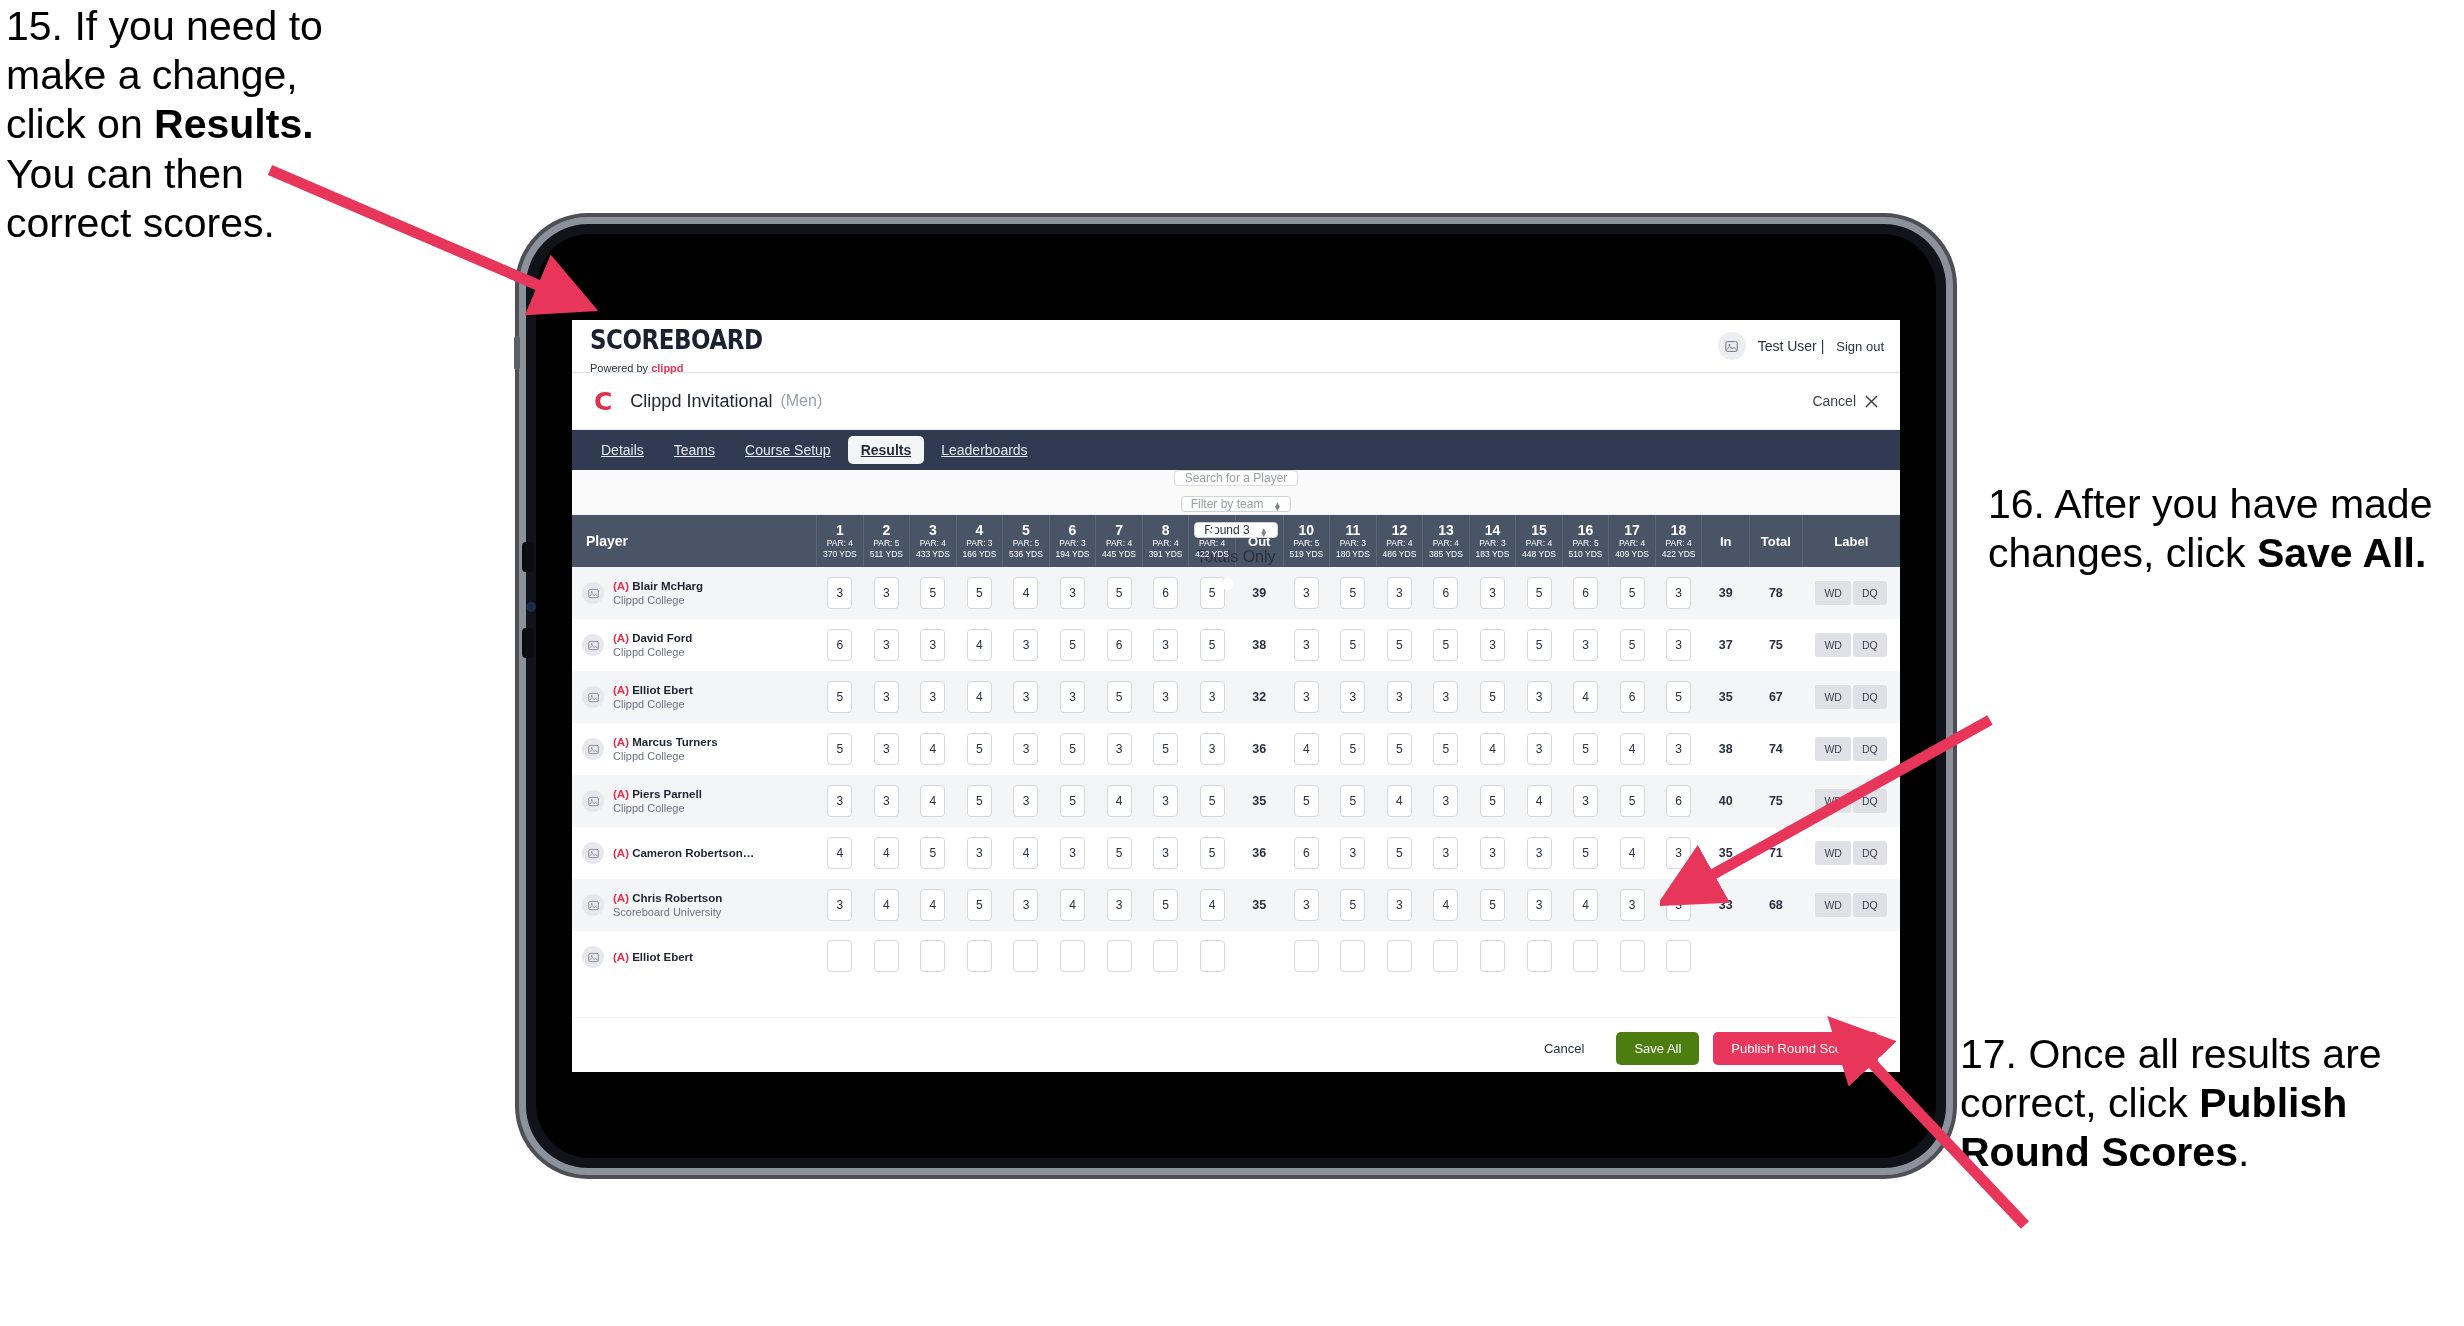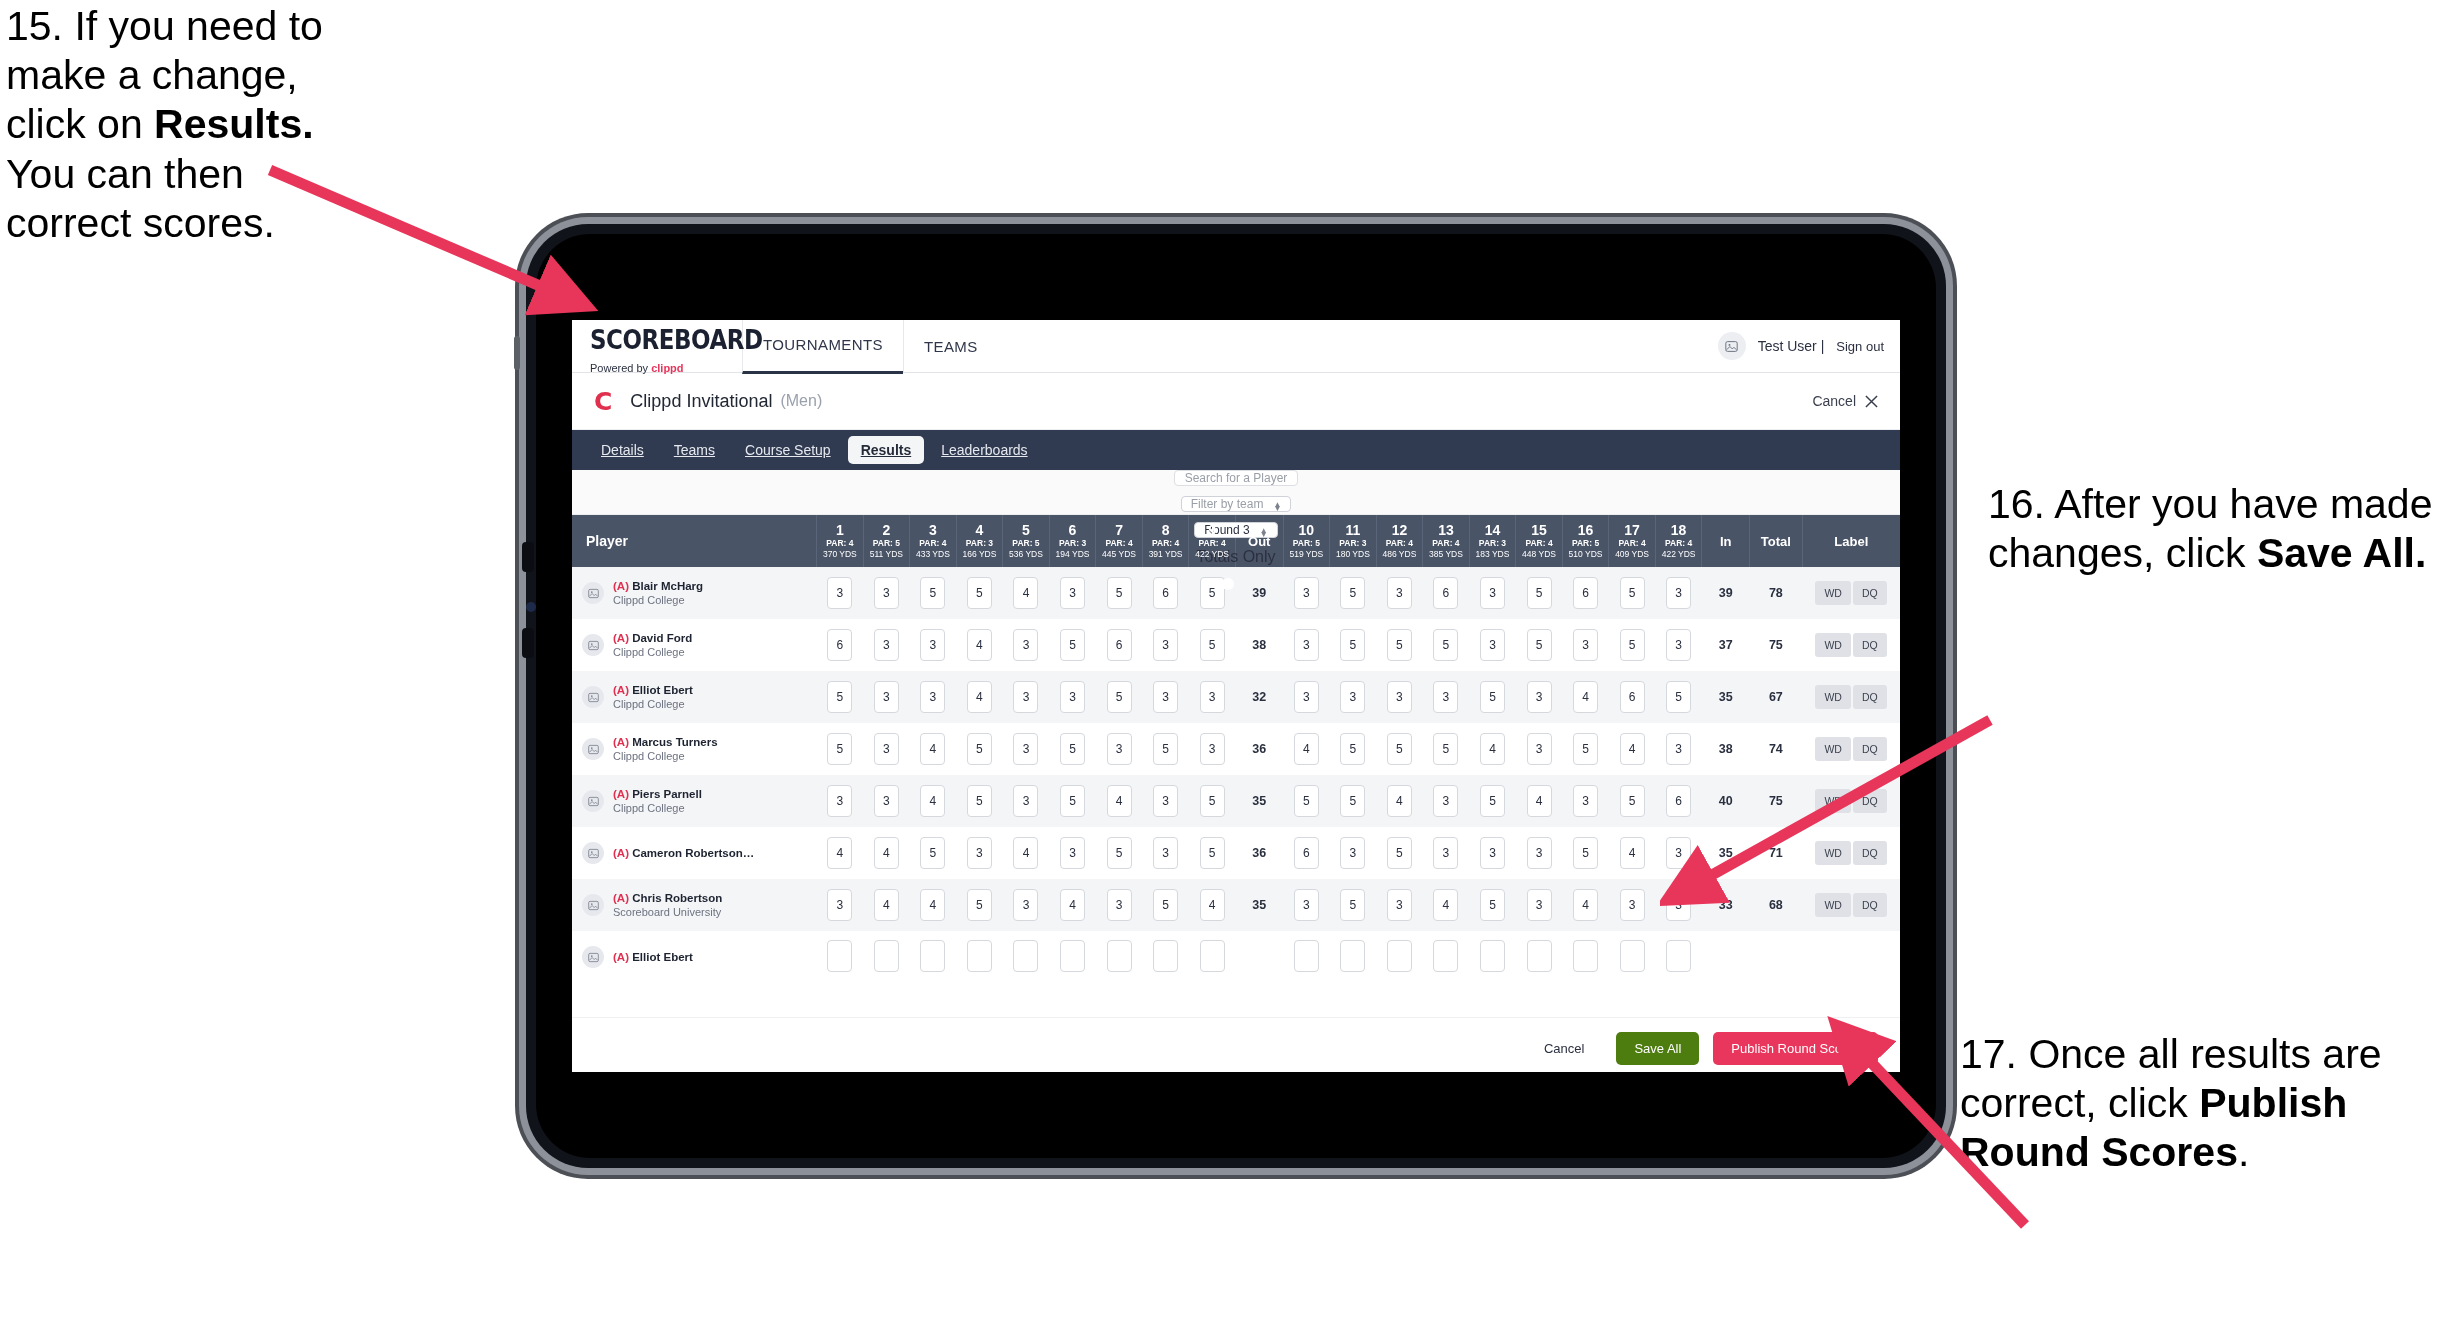--- a/index.html
+++ b/index.html
@@ -76,21 +76,21 @@
   .totals-label{font-size:16px;color:#2b3040;}
   .toggle{width:32px;height:16px;border-radius:9px;background:#d8dade;position:relative;}
   .toggle i{position:absolute;left:2px;top:2px;width:12px;height:12px;border-radius:50%;background:#fff;}
 
   
   #tablewrap{height:502px;overflow:hidden;background:#fff;}
   table{border-collapse:collapse;width:100%;table-layout:fixed;}
   thead th{background:#4a5467;color:#fff;font-size:12px;font-weight:bold;vertical-align:middle;border-left:1px solid #5b657a;padding:0;height:52px;}
   thead th.playerhead{background:#4a5467;text-align:left;padding-left:14px;font-size:14px;border-left:none;}
   .hnum{font-size:14px;font-weight:bold;line-height:15px;}
-  .hpar{font-size:8.5px;font-weight:bold;line-height:11px;}
+  .hpar{font-size:8.5px;font-weight:normal;line-height:11px;}
   .hyds{font-size:8.5px;font-weight:normal;line-height:11px;}
   tbody tr{height:52px;}
   tbody tr:nth-child(odd){background:#f4f5f7;}
   tbody tr:nth-child(even){background:#ffffff;}
   td{text-align:center;font-size:12px;color:#2b3040;padding:0;}
   td.player{text-align:left;padding-left:10px;}
   .pcell{display:flex;align-items:center;gap:9px;}
   .pimg{width:22px;height:22px;border-radius:50%;background:#e6e8ed;display:flex;align-items:center;justify-content:center;flex:none;}
   .pname{font-size:11.5px;font-weight:bold;color:#1d2330;line-height:14px;}
   .pname .amat{color:#e0304f;}
@@ -133,24 +133,20 @@
   <div class="tab-cam" style="left:-4px;top:404px;width:12px;height:30px;border-radius:4px;background:#0b0d12;"></div>
   <div class="tab-btn" style="left:420px;top:-7px;width:200px;height:5px;background:#8d9199;"></div>
 </div>
 
 <div id="screen">
 
   <div id="topbar">
     <div id="brand">
       <div class="brand-word">SCOREBOARD</div>
       <div class="brand-sub"><span>Powered by </span><span class="pink">clippd</span></div>
-    </div>
-    <div class="topnav">
-      <div class="topnav-item active">TOURNAMENTS</div>
-      <div class="topnav-item">TEAMS</div>
     </div>
     <div id="topbar-right">
       <div class="avatar-circle">
         <svg width="13" height="13" viewBox="0 0 16 16">
             <rect x="1" y="2" width="14" height="12" rx="2" fill="none" stroke="#6b7280" stroke-width="1.2"></rect>
             <circle cx="5.5" cy="6" r="1.2" fill="#6b7280"></circle>
             <path d="M2 12l4-4 3 3 2-2 3 3" fill="none" stroke="#6b7280" stroke-width="1.2"></path>
           </svg>
       </div>
       <div class="user-text">Test User |</div>

